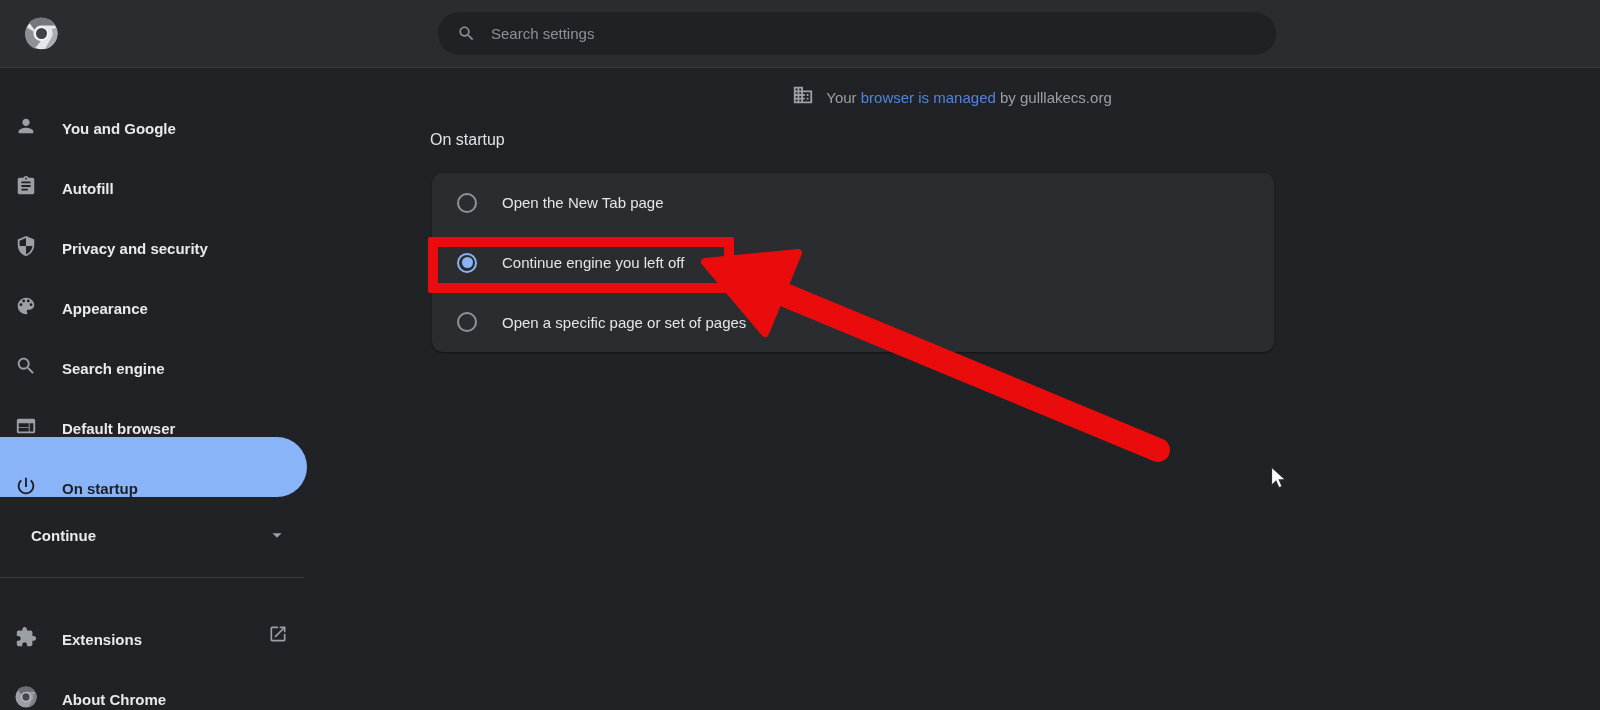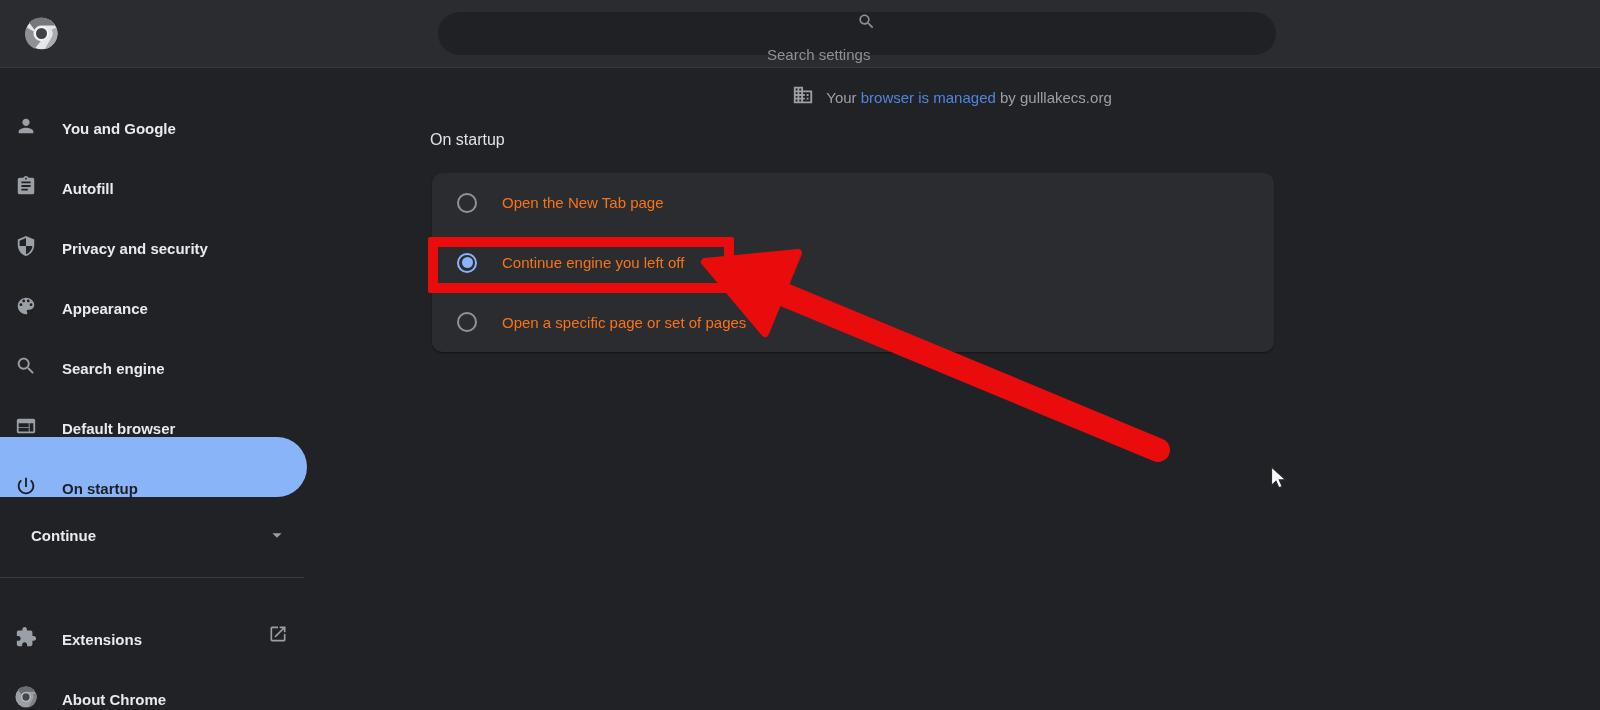--- a/index.html
+++ b/index.html
@@ -22,21 +22,21 @@
     position:absolute; left:25px; top:17px; width:33px; height:33px;
   }
   .app-title {
     position:absolute; left:83px; top:0; height:67px;
     display:flex; align-items:center;
     color:#e9eaed; font-size:21px; font-weight:700; letter-spacing:.3px;
   }
   .search-pill {
     position:absolute; left:438px; top:12px; width:838px; height:43px;
     background:#202125; border-radius:22px;
-    display:flex; align-items:center; padding-left:19px; gap:15px;flex-direction:column;
+    display:flex; align-items:center; padding-left:19px; gap:15px;
   }
   .search-pill svg { width:19px; height:19px; fill:#8d9196; flex:none; }
   .search-pill input {
     flex:1; background:transparent; border:none; outline:none;
     color:#e8eaed; font-size:15px; font-family:inherit;
   }
   .search-pill input::placeholder { color:#8d9196; }
 
   
   .sidebar {
@@ -90,21 +90,21 @@
   }
   .radio {
     width:20px; height:20px; border-radius:50%;
     border:2px solid #8f9499; flex:none; position:relative;
   }
   .radio.selected { border-color:#8ab4f8; border-width:2.5px; }
   .radio.selected::after {
     content:""; position:absolute; inset:2.5px;
     background:#8ab4f8; border-radius:50%;
   }
-  .option-label { margin-left:25px; color:#f97316; font-size:15px; }
+  .option-label { margin-left:25px; color:#e5e5e5; font-size:15px; }
 
   
   .red-box {
     position:absolute; left:428px; top:237px; width:306px; height:56px;
     border:10px solid #ea0c0c; border-radius:2px;
     pointer-events:none; z-index:5;
   }
   .arrow-layer {
     position:absolute; left:0; top:0; width:1600px; height:710px;
     pointer-events:none; z-index:6;

